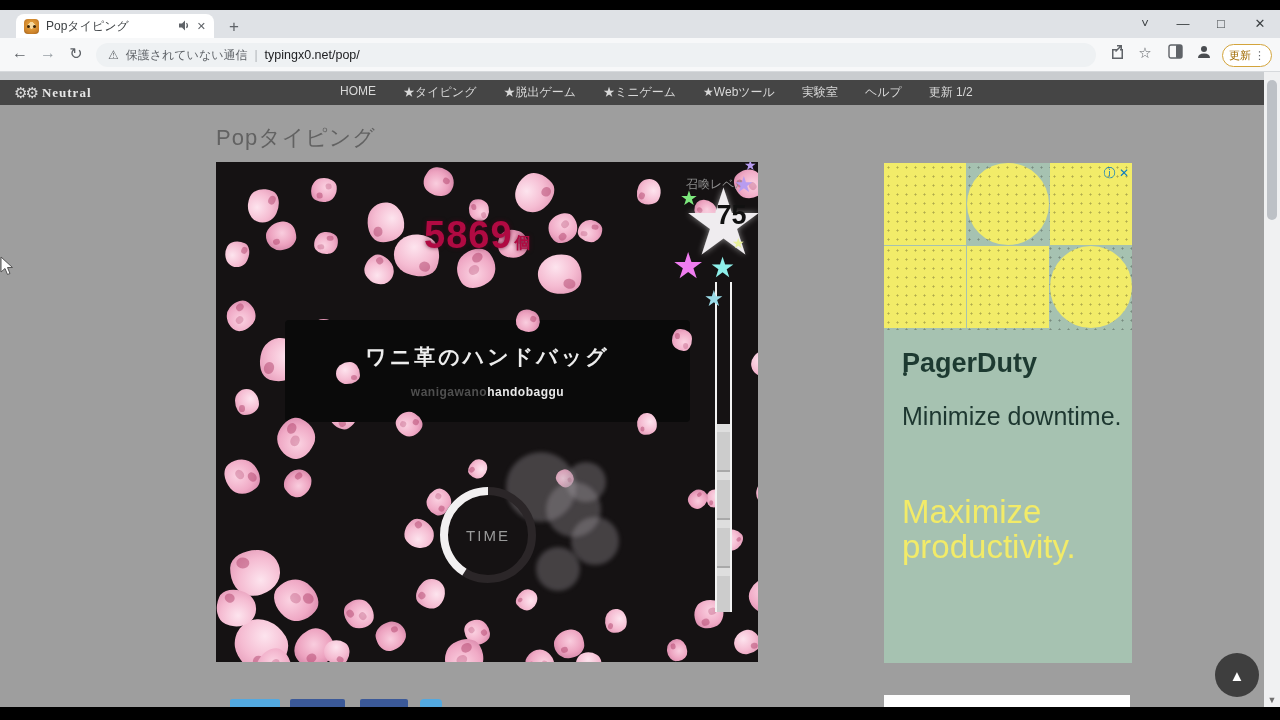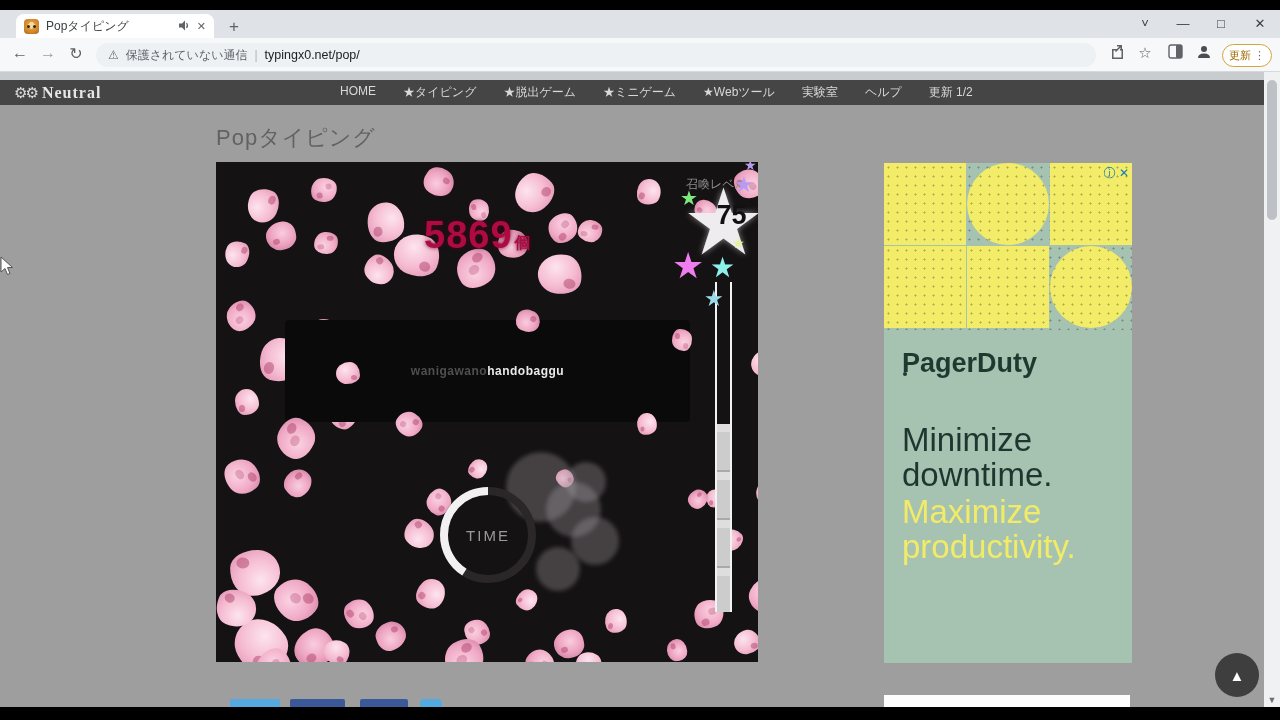--- a/index.html
+++ b/index.html
@@ -38,21 +38,21 @@
   #update-pill span.txt { font-size:11px; color:#a06a00; }
   #update-pill span.dots { font-size:11px; color:#5f6368; }
 
   
   #page { left:0; top:72px; width:1264px; height:635px; background:#9e9e9e; overflow:hidden; }
   #page-topstrip { left:0; top:0; width:1264px; height:8px; background:#c9cccf; }
 
   #site-nav { left:0; top:8px; width:1264px; height:25px; background:#454545; display:flex; align-items:center; }
   #site-logo { margin-left:14px; display:flex; align-items:center; color:#e6e6e6; }
   #site-logo .gears { font-size:15px; letter-spacing:-2px; margin-right:5px; color:#dcdcdc; }
-  #site-logo .brand { font-size:16px; font-weight:bold; letter-spacing:1px; font-family:"Liberation Serif", serif; }
+  #site-logo .brand { font-size:13px; font-weight:bold; letter-spacing:1px; font-family:"Liberation Serif", serif; }
   #nav-menu { position:absolute; left:340px; display:flex; gap:27px; }
   .nav-item { font-size:12px; color:#d9d9d9; white-space:nowrap; }
 
   #page-title { left:216px; top:51px; font-size:22px; color:#626262; letter-spacing:1px; }
 
   
   #game { left:216px; top:90px; width:542px; height:500px; background:#151213; overflow:hidden; }
   .pop { position:absolute; z-index:1; }
   .pop.front { z-index:5; }
   .p1 { background:radial-gradient(circle at 38% 35%, #fde4ee, #f5bcd2 50%, #e59ab8 85%);
@@ -103,21 +103,21 @@
 
   
   #ad { left:884px; top:91px; width:248px; height:500px; background:#a6c2b1; overflow:hidden; }
   #ad-pattern { position:absolute; left:0; top:0; width:248px; height:167px;
     background-image:radial-gradient(rgba(0,0,0,.28) .8px, transparent 1.3px); background-size:9px 9px; }
   .cell { position:absolute; background:#f2ec69; }
   .cell.dot { background-image:radial-gradient(rgba(0,0,0,.28) .8px, transparent 1.3px); background-size:9px 9px; }
   #adchoices { position:absolute; right:3px; top:2px; z-index:5; font-size:12px; color:#0b7bc0; }
   #ad-logo { position:absolute; left:18px; top:185px; font-size:27px; font-weight:bold; color:#1d3a31; }
   #ad-logo .pdot { position:absolute; left:1px; bottom:3px; width:4px; height:4px; border-radius:50%; background:#1d3a31; }
-  #ad-head1 { position:absolute; left:18px; top:260px; font-size:33px; line-height:1.06; color:#1d3730; }
+  #ad-head1 { position:absolute; left:18px; top:240px; font-size:25px; line-height:1.06; color:#1d3730; }
   #ad-head2 { position:absolute; left:18px; top:332px; font-size:33px; line-height:1.06; color:#f2eb68; }
   #ad-cta { position:absolute; left:16px; top:452px; width:134px; height:33px; background:#f5ee68;
     border-radius:17px; display:flex; align-items:center; justify-content:center;
     font-size:15px; font-weight:bold; color:#173029; }
 
   
   #white-box { left:884px; top:623px; width:246px; height:14px; background:#fdfdfd; }
   .social-btn { top:627px; height:10px; border-radius:2px; }
   #scroll-top { left:1215px; top:581px; width:44px; height:44px; border-radius:50%; background:#3e3e3e;
     display:flex; align-items:center; justify-content:center; color:#fff; font-size:15px; }
@@ -209,20 +209,21 @@
   </div>
 
   <div id="page-title" class="abs">Popタイピング</div>
 
   <div id="game" class="abs">
     <div id="score-wrap" class="abs">
       <span id="score-value">5869</span><span id="score-unit">個</span>
     </div>
 
     <div id="word-panel" class="abs">
+      <div id="word-kana">ワニ革のハンドバッグ</div>
       <div id="word-romaji">
         <span id="romaji-typed">wanigawano</span><span id="romaji-remaining">handobaggu</span>
       </div>
     </div>
 
     <div id="timer" class="abs">
       <svg width="110" height="110" viewBox="0 0 110 110">
         <circle cx="55" cy="55" r="44" fill="none" stroke="#2b2628" stroke-width="8"></circle>
         <circle cx="55" cy="55" r="44" fill="none" stroke="#f2f0f1" stroke-width="8" pathLength="100" stroke-dasharray="41 59" transform="rotate(-90 55 55)" stroke-linecap="butt"></circle>
       </svg>

